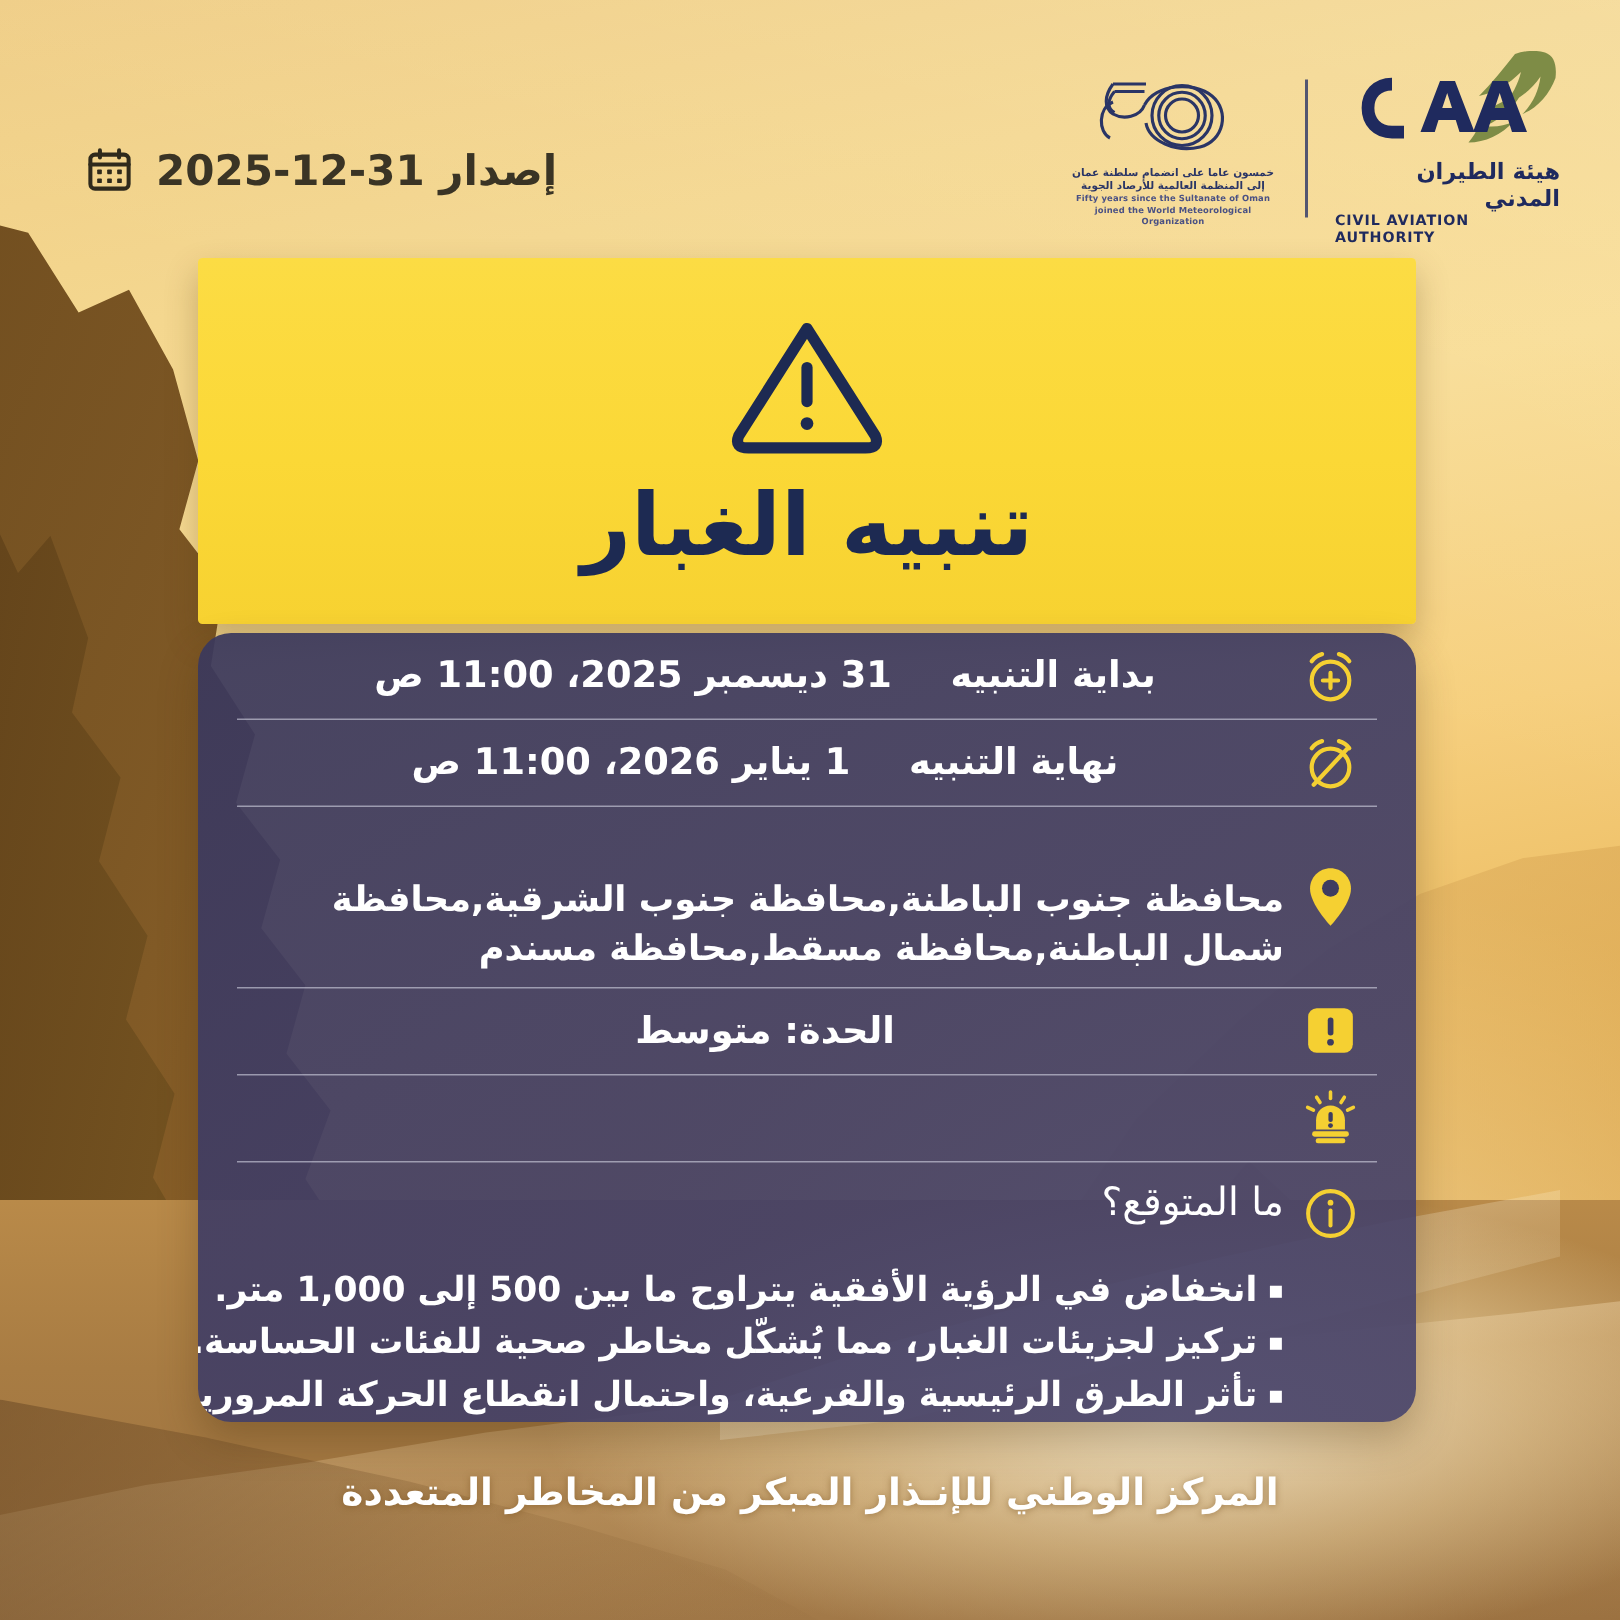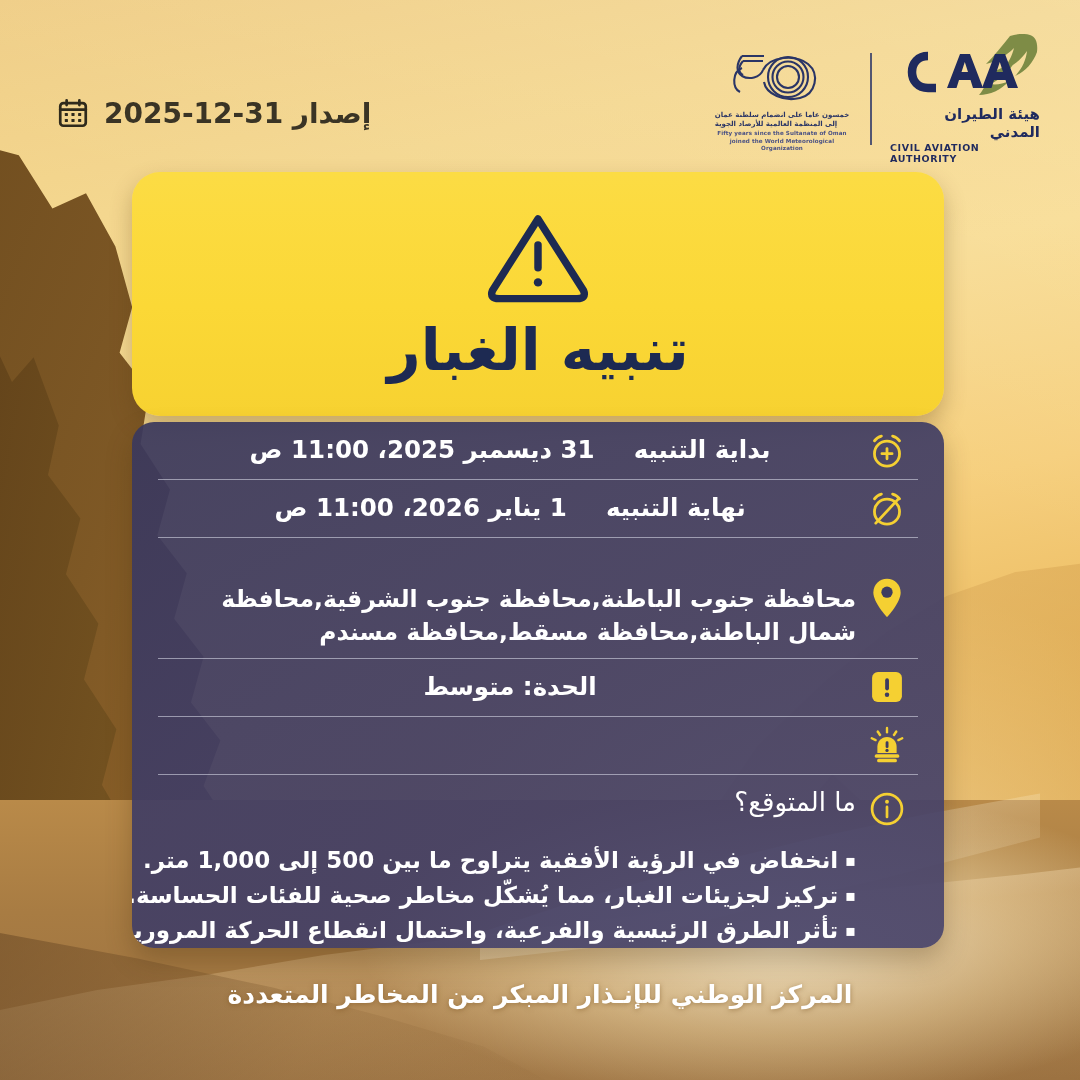--- a/index.html
+++ b/index.html
@@ -95,35 +95,35 @@
     white-space:nowrap; font-family:"DejaVu Sans",sans-serif;
   }
   .cal-icon { width:34px; height:34px; display:block; }
 
   .logos {
     position:absolute; right:40px; top:34px;
     display:flex; align-items:center; gap:18px; direction:ltr;
   }
   .logo-wmo { display:flex; flex-direction:column; align-items:center; width:140px; }
   .wmo-mark { width:120px; height:62px; display:block; }
-  .wmo-ar { font-size:7px; color:#2a3566; line-height:1.25; text-align:left;
+  .wmo-ar { font-size:7px; color:#2a3566; line-height:1.25; text-align:center;
             margin-top:3px; font-weight:700; direction:rtl; }
   .wmo-en { font-size:5.6px; color:#4a5184; line-height:1.3; text-align:center;
             margin-top:2px; font-weight:700; letter-spacing:.1px; }
   .divider-v { width:2px; height:92px; background:#2a3566; opacity:.8; }
   .logo-caa { display:flex; flex-direction:column; align-items:center; width:150px; }
   .caa-mark { width:150px; height:70px; display:block; }
   .caa-ar { font-size:15px; color:#1f2a5e; font-weight:800; margin-top:1px; direction:rtl; }
   .caa-en { font-size:9.5px; color:#1f2a5e; font-weight:800; letter-spacing:.6px; margin-top:1px; }
 
   
   #banner {
     position:absolute; left:132px; top:172px; width:812px; height:244px;
     background:linear-gradient(180deg,#fcdc44 0%,#fbd836 55%,#f7d231 100%);
-    border-radius:28px; z-index:5;
+    border-radius:3px; z-index:5;
     box-shadow:0 10px 22px rgba(90,60,15,.3);
     display:flex; flex-direction:column; align-items:center; justify-content:center; gap:14px;
   }
   .warn-icon { width:104px; height:98px; display:block; }
   .banner-title {
     font-size:58px; font-weight:800; color:#1d2a52; line-height:1;
     letter-spacing:.5px; direction:rtl;
   }
 
   

